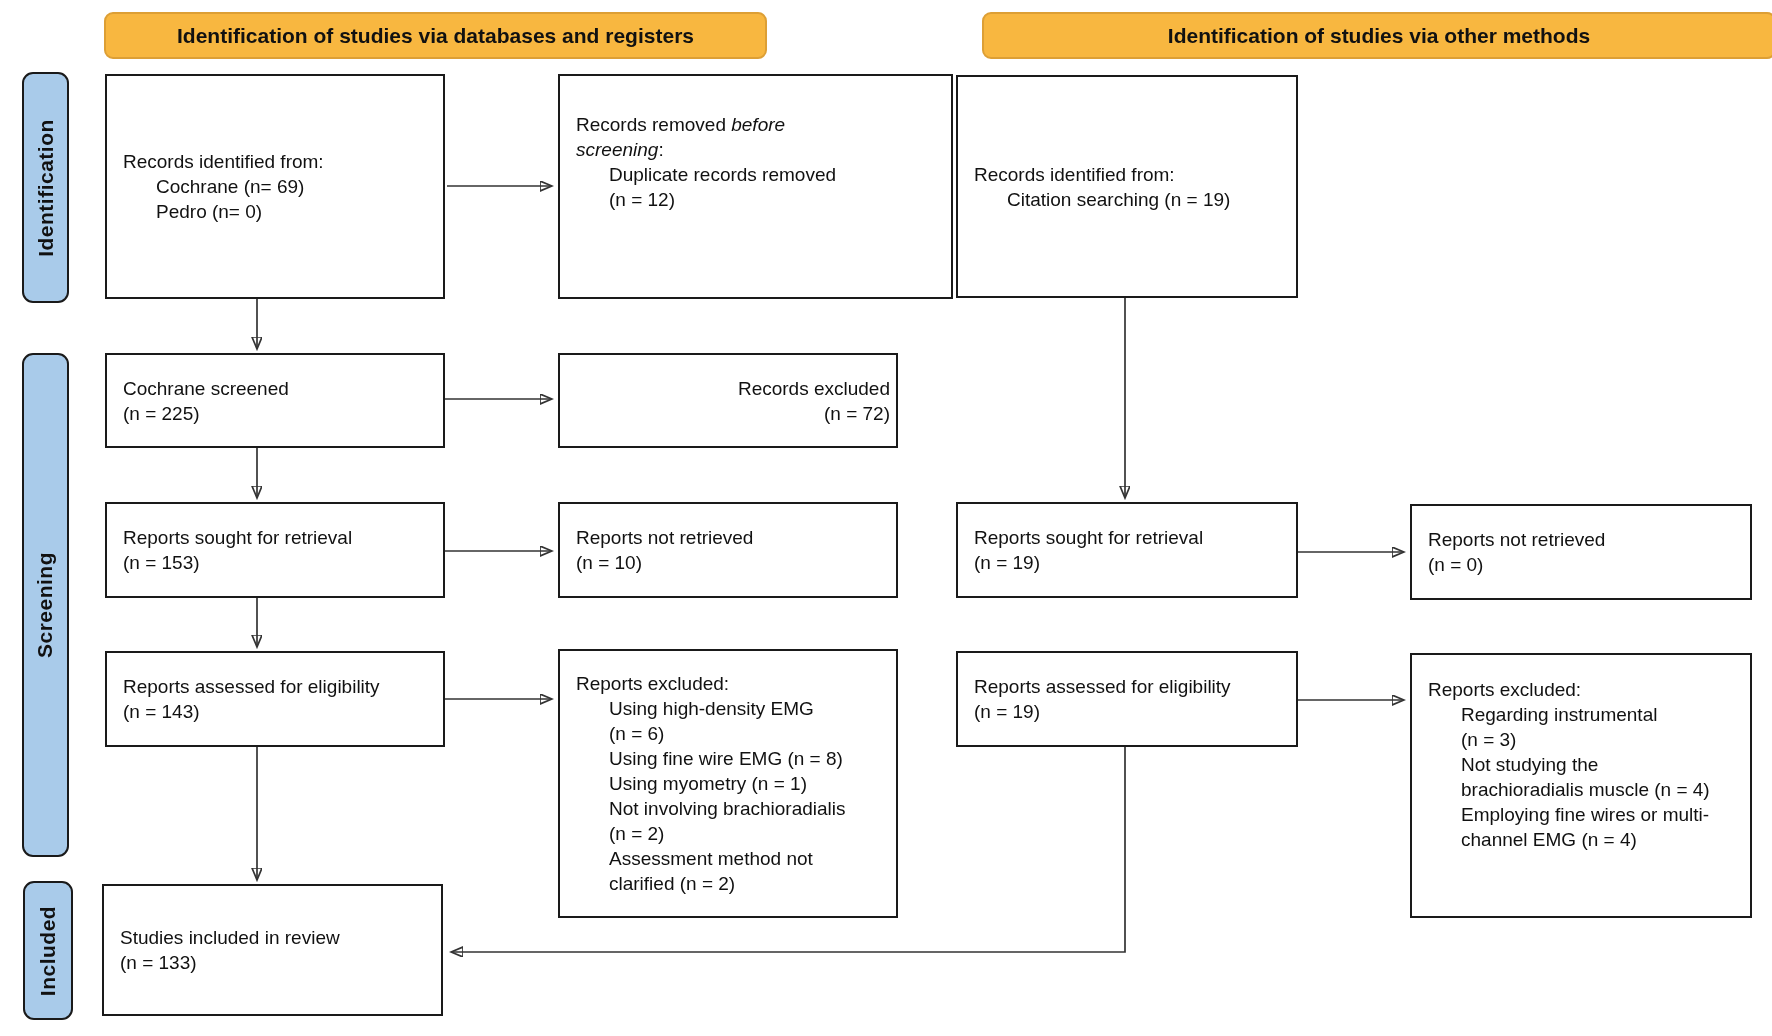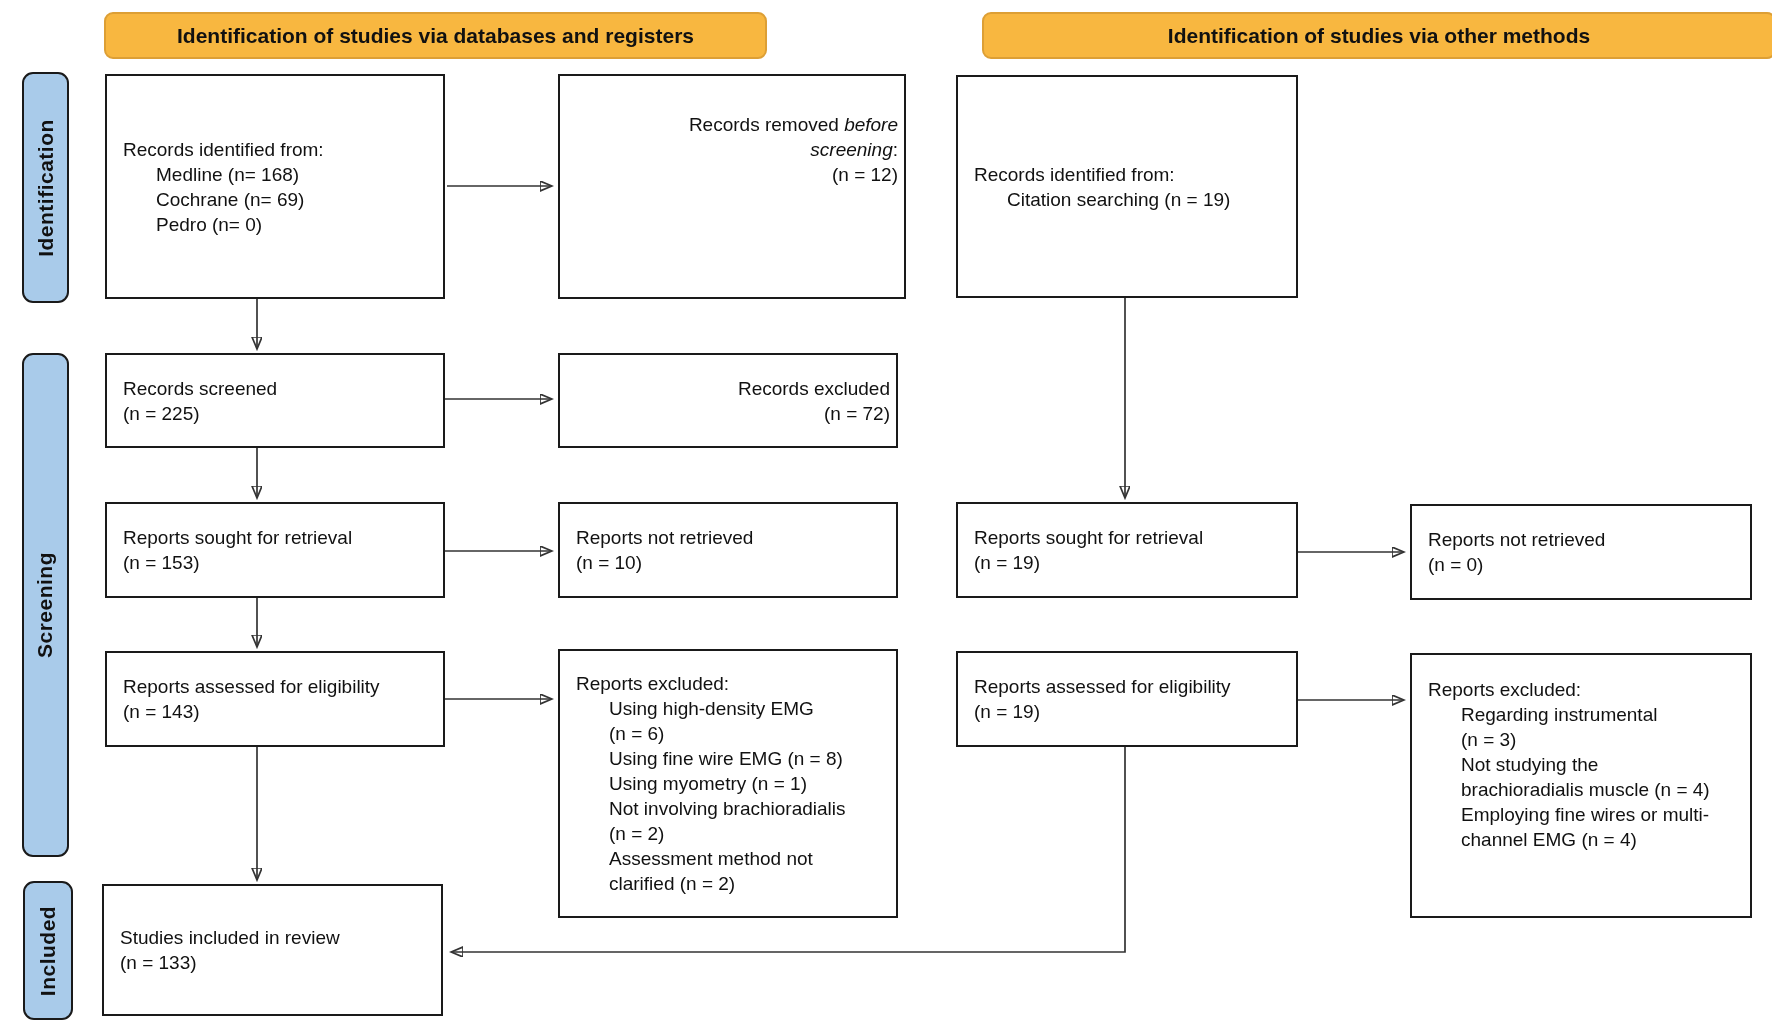--- a/index.html
+++ b/index.html
@@ -42,21 +42,21 @@
   .box{
     position:absolute;background:#ffffff;border:2px solid var(--box-border);
     box-sizing:border-box;display:flex;flex-direction:column;justify-content:center;
     padding-left:16px;padding-right:6px;font-size:19px;line-height:25px;
   }
   .box.v-top{justify-content:flex-start;}
   .box .line{white-space:nowrap;}
   .box .line.ind{padding-left:33px;}
   .box .it{font-style:italic;}
   #box-records-identified-databases{left:105px;top:74px;width:340px;height:225px;}
-  #box-records-removed{left:558px;top:74px;width:348px;height:225px;padding-top:36px;text-align:right;}
+  #box-records-removed{left:558px;top:74px;width:395px;height:225px;padding-top:36px;}
   #box-records-identified-other{left:956px;top:75px;width:342px;height:223px;}
   #box-records-screened{left:105px;top:353px;width:340px;height:95px;}
   #box-records-excluded{left:558px;top:353px;width:340px;height:95px;align-items:flex-end;}
   #box-reports-sought-db{left:105px;top:502px;width:340px;height:96px;}
   #box-reports-not-retrieved-db{left:558px;top:502px;width:340px;height:96px;}
   #box-reports-sought-other{left:956px;top:502px;width:342px;height:96px;}
   #box-reports-not-retrieved-other{left:1410px;top:504px;width:342px;height:96px;}
   #box-reports-assessed-db{left:105px;top:651px;width:340px;height:96px;}
   #box-reports-excluded-db{left:558px;top:649px;width:340px;height:269px;padding-top:20px;}
   #box-reports-assessed-other{left:956px;top:651px;width:342px;height:96px;}
@@ -97,35 +97,35 @@
 </div>
 <div class="stage" id="stage-screening">
   <span>Screening</span>
 </div>
 <div class="stage" id="stage-included">
   <span>Included</span>
 </div>
 
 <div class="box" id="box-records-identified-databases">
     <div class="line">Records identified from:</div>
-    <div class="line ind">Medline (n= 168)</div>
     <div class="line ind">Cochrane (n= 69)</div>
     <div class="line ind">Pedro (n= 0)</div>
   </div>
 <div class="box v-top" id="box-records-removed">
     <div class="line"><span>Records removed </span><span class="it">before</span></div>
     <div class="line"><span class="it">screening</span><span>:</span></div>
+    <div class="line ind">Duplicate records removed</div>
     <div class="line ind">(n = 12)</div>
   </div>
 <div class="box" id="box-records-identified-other">
     <div class="line">Records identified from:</div>
     <div class="line ind">Citation searching (n = 19)</div>
   </div>
 <div class="box" id="box-records-screened">
-    <div class="line">Records screened</div>
+    <div class="line">Cochrane screened</div>
     <div class="line">(n = 225)</div>
   </div>
 <div class="box" id="box-records-excluded">
     <div class="line">Records excluded</div>
     <div class="line">(n = 72)</div>
   </div>
 <div class="box" id="box-reports-sought-db">
     <div class="line">Reports sought for retrieval</div>
     <div class="line">(n = 153)</div>
   </div>

